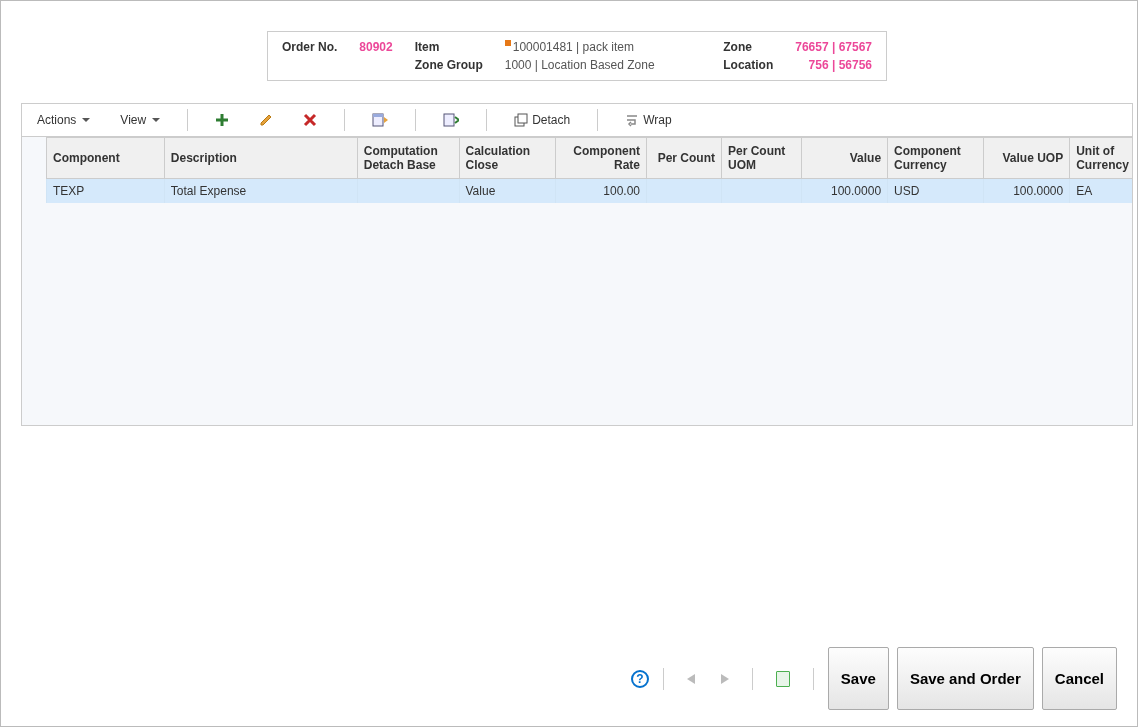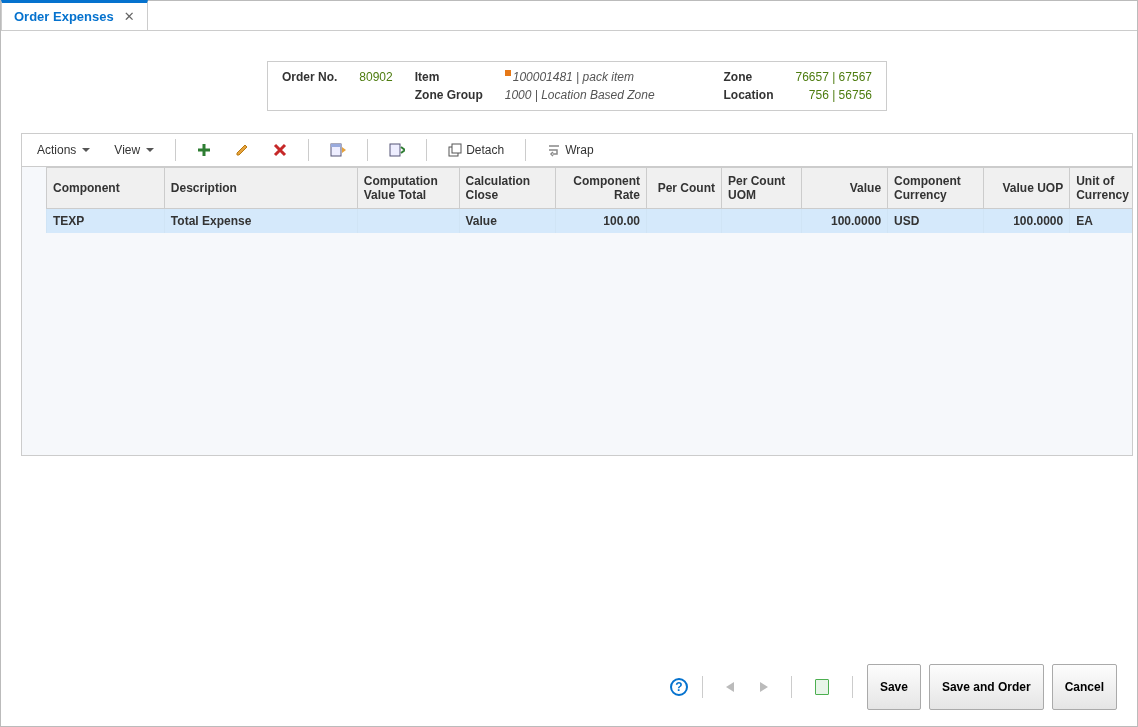--- a/index.html
+++ b/index.html
@@ -58,37 +58,37 @@
     font-size: 12px;
   }
   .info-grid {
     display: grid;
     grid-template-columns: auto auto auto 1fr auto auto;
     row-gap: 4px;
     column-gap: 22px;
     align-items: center;
   }
   .info-label { font-weight: bold; }
-  .info-value { color: #4d7c0f; text-align: right; }
-  .info-value-left { color: #555; text-align: left; font-style: italic; }
+  .info-value { color: #ec4899; text-align: right; font-weight: bold; }
+  .info-value-left { color: #555; text-align: left; }
   .marker {
     display: inline-block;
     width: 6px;
     height: 6px;
     background: #e67817;
     vertical-align: text-top;
     margin-right: 2px;
   }
   .toolbar {
     border: 1px solid #ccc;
     border-bottom: none;
     display: flex;
     align-items: center;
     padding: 4px 6px;
-    gap: 6px;
+    gap: 12px;
   }
   .tb-btn, .tb-menu {
     padding: 4px 8px;
     background: transparent;
     cursor: pointer;
     font-size: 12px;
     display: inline-flex;
     align-items: center;
     gap: 4px;
     border-radius: 2px;
@@ -134,43 +134,42 @@
   table.grid td {
     border: 1px solid #d0e4f5;
     border-left: 1px solid #d0e4f5;
     border-right: 1px solid #d0e4f5;
     border-top: none;
     border-bottom: none;
     padding: 5px 6px;
     background: #d5e9fb;
     font-size: 12px;
     height: 24px;
-    font-weight: bold;
   }
   .footer {
     display: flex;
     align-items: center;
     justify-content: flex-end;
     gap: 8px;
     padding: 10px 20px 16px 20px;
     margin-top: auto;
   }
   .footer .sep {
     width: 1px;
     height: 22px;
     background: #ccc;
     margin: 0 6px;
   }
   .btn {
-    padding: 15px 12px;
+    padding: 22px 12px;
     border: 1px solid #aaa;
     background: linear-gradient(#fdfdfd, #e5e5e5);
     border-radius: 2px;
     cursor: pointer;
-    font-size: 12px;
+    font-size: 15px;
     font-weight: bold;
   }
   .help-icon {
     width: 18px; height: 18px;
     border-radius: 50%;
     border: 2px solid #0572ce;
     color: #0572ce;
     font-weight: bold;
     display: inline-flex;
     align-items: center;
@@ -192,26 +191,20 @@
     border-radius: 1px;
     background: #e8f5e9;
   }
   svg { display: block; }
 </style>
 </head>
 <body>
 
 <div class="window">
 
-  <div class="tab-bar">
-    <div class="tab">
-      <span>Order Expenses</span>
-      <span class="close-x">✕</span>
-    </div>
-  </div>
 
   <div class="content">
 
     <div class="info-panel">
       <div class="info-grid">
         <span class="info-label">Order No.</span>
         <span class="info-value">80902</span>
         <span class="info-label">Item</span>
         <span class="info-value-left"><span class="marker"></span><span>100001481 | pack item</span></span>
         <span class="info-label">Zone</span>
@@ -282,21 +275,21 @@
         <span>Wrap</span>
       </span>
     </div>
 
     <div class="table-wrap">
       <table class="grid">
         <thead>
           <tr>
             <th style="width:110px">Component</th>
             <th style="width:180px">Description</th>
-            <th style="width:95px">Computation Value Total</th>
+            <th style="width:95px">Computation Detach Base</th>
             <th style="width:90px">Calculation Close</th>
             <th class="ar" style="width:85px">Component Rate</th>
             <th class="ar" style="width:70px">Per Count</th>
             <th style="width:75px">Per Count UOM</th>
             <th class="ar" style="width:80px">Value</th>
             <th style="width:90px">Component Currency</th>
             <th class="ar" style="width:80px">Value UOP</th>
             <th style="width:80px">Unit of Currency</th>
           </tr>
         </thead>

